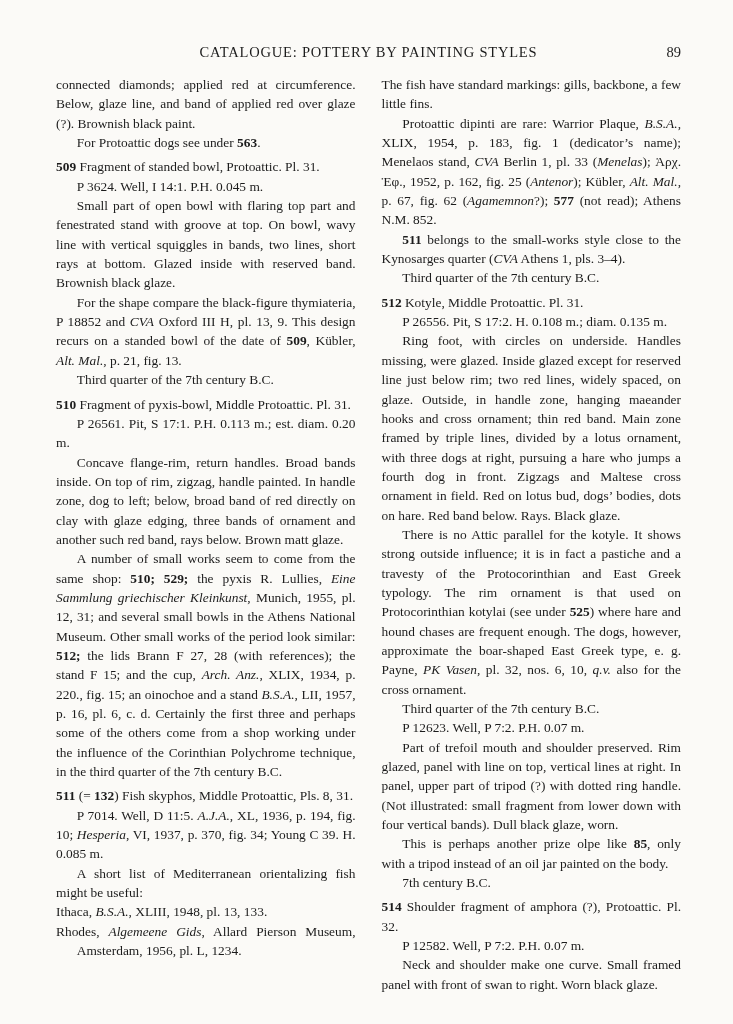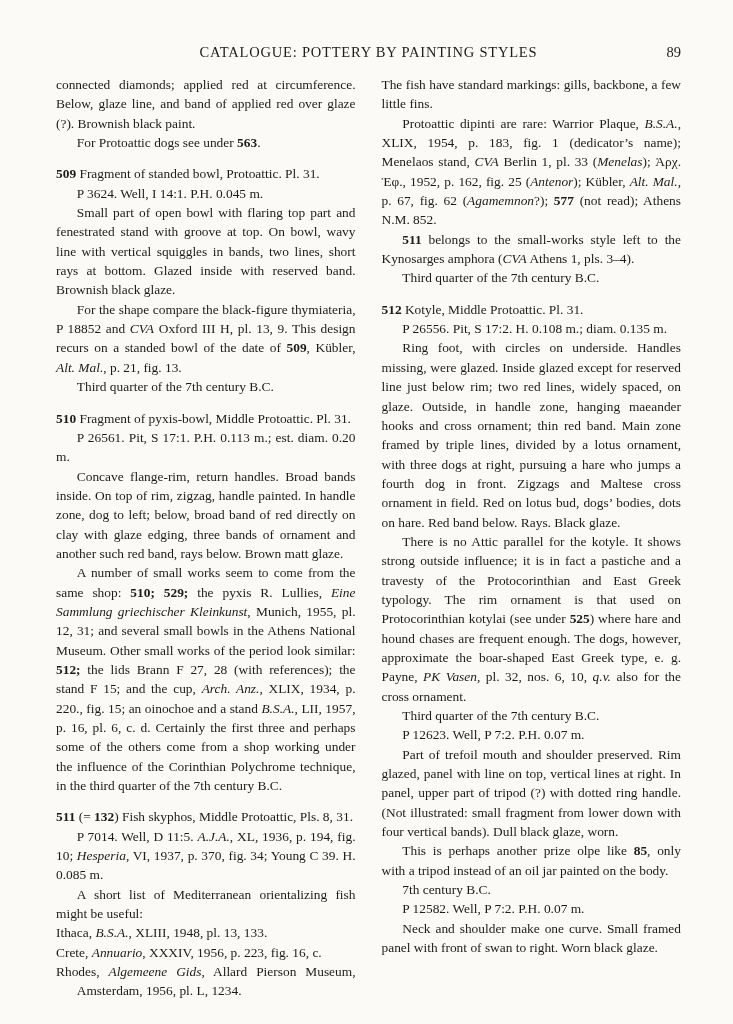--- a/index.html
+++ b/index.html
@@ -36,21 +36,21 @@
     gap: 26px;
   }
   .column {
     flex: 1 1 0;
     text-align: justify;
     font-size: 13.4px;
     line-height: 19.35px;
   }
   p.para { margin: 0; text-indent: 1.55em; }
   p.para.flush { text-indent: 0; }
-  p.para.entry { text-indent: 0; margin-top: 12px; }
+  p.para.entry { text-indent: 0; margin-top: 5px; }
   p.para.hang { padding-left: 1.55em; text-indent: -1.55em; }
   .b { font-weight: bold; }
   .i { font-style: italic; }
 </style>
 </head>
 <body>
 
 <div class="page">
   <header class="page-header">
     <span class="running-title">CATALOGUE: POTTERY BY PAINTING STYLES</span>
@@ -66,34 +66,34 @@
         <p class="para indent"><span>For the shape compare the black-figure thymiateria, P 18852 and </span><span class="i">CVA</span><span> Oxford III H, pl. 13, 9. This design recurs on a standed bowl of the date of </span><span class="b">509</span><span>, Kübler, </span><span class="i">Alt. Mal.</span><span>, p. 21, fig. 13.</span></p>
         <p class="para indent"><span>Third quarter of the 7th century B.C.</span></p>
         <p class="para entry"><span class="b">510</span><span> Fragment of pyxis-bowl, Middle Protoattic. Pl. 31.</span></p>
         <p class="para indent"><span>P 26561. Pit, S 17:1. P.H. 0.113 m.; est. diam. 0.20 m.</span></p>
         <p class="para indent"><span>Concave flange-rim, return handles. Broad bands inside. On top of rim, zigzag, handle painted. In handle zone, dog to left; below, broad band of red directly on clay with glaze edging, three bands of ornament and another such red band, rays below. Brown matt glaze.</span></p>
         <p class="para indent"><span>A number of small works seem to come from the same shop: </span><span class="b">510; 529;</span><span> the pyxis R. Lullies, </span><span class="i">Eine Sammlung griechischer Kleinkunst</span><span>, Munich, 1955, pl. 12, 31; and several small bowls in the Athens National Museum. Other small works of the period look similar: </span><span class="b">512;</span><span> the lids Brann F 27, 28 (with references); the stand F 15; and the cup, </span><span class="i">Arch. Anz.</span><span>, XLIX, 1934, p. 220., fig. 15; an oinochoe and a stand </span><span class="i">B.S.A.</span><span>, LII, 1957, p. 16, pl. 6, c. d. Certainly the first three and perhaps some of the others come from a shop working under the influence of the Corinthian Polychrome technique, in the third quarter of the 7th century B.C.</span></p>
         <p class="para entry"><span class="b">511</span><span> (= </span><span class="b">132</span><span>) Fish skyphos, Middle Protoattic, Pls. 8, 31.</span></p>
         <p class="para indent"><span>P 7014. Well, D 11:5. </span><span class="i">A.J.A.</span><span>, XL, 1936, p. 194, fig. 10; </span><span class="i">Hesperia</span><span>, VI, 1937, p. 370, fig. 34; Young C 39. H. 0.085 m.</span></p>
         <p class="para indent"><span>A short list of Mediterranean orientalizing fish might be useful:</span></p>
         <p class="para hang"><span>Ithaca, </span><span class="i">B.S.A.</span><span>, XLIII, 1948, pl. 13, 133.</span></p>
-        <p class="para hang"><span>Crete, </span><span class="i">Annuario</span><span>, XXXIV, 1956, p. 223, fig. 16, c.</span></p>
         <p class="para hang"><span>Rhodes, </span><span class="i">Algemeene Gids</span><span>, Allard Pierson Museum, Amsterdam, 1956, pl. L, 1234.</span></p>
       </section>
     <section class="column" id="col-right">
         <p class="para flush"><span>The fish have standard markings: gills, backbone, a few little fins.</span></p>
         <p class="para indent"><span>Protoattic dipinti are rare: Warrior Plaque, </span><span class="i">B.S.A.</span><span>, XLIX, 1954, p. 183, fig. 1 (dedicator’s name); Menelaos stand, </span><span class="i">CVA</span><span> Berlin 1, pl. 33 (</span><span class="i">Menelas</span><span>); Ἀρχ. Ἐφ., 1952, p. 162, fig. 25 (</span><span class="i">Antenor</span><span>); Kübler, </span><span class="i">Alt. Mal.</span><span>, p. 67, fig. 62 (</span><span class="i">Agamemnon</span><span>?); </span><span class="b">577</span><span> (not read); Athens N.M. 852.</span></p>
-        <p class="para indent"><span class="b">511</span><span> belongs to the small-works style left to the Kynosarges amphora (</span><span class="i">CVA</span><span> Athens 1, pls. 3–4).</span></p>
+        <p class="para indent"><span class="b">511</span><span> belongs to the small-works style close to the Kynosarges quarter (</span><span class="i">CVA</span><span> Athens 1, pls. 3–4).</span></p>
         <p class="para indent"><span>Third quarter of the 7th century B.C.</span></p>
         <p class="para entry"><span class="b">512</span><span> Kotyle, Middle Protoattic. Pl. 31.</span></p>
         <p class="para indent"><span>P 26556. Pit, S 17:2. H. 0.108 m.; diam. 0.135 m.</span></p>
         <p class="para indent"><span>Ring foot, with circles on underside. Handles missing, were glazed. Inside glazed except for reserved line just below rim; two red lines, widely spaced, on glaze. Outside, in handle zone, hanging maeander hooks and cross ornament; thin red band. Main zone framed by triple lines, divided by a lotus ornament, with three dogs at right, pursuing a hare who jumps a fourth dog in front. Zigzags and Maltese cross ornament in field. Red on lotus bud, dogs’ bodies, dots on hare. Red band below. Rays. Black glaze.</span></p>
         <p class="para indent"><span>There is no Attic parallel for the kotyle. It shows strong outside influence; it is in fact a pastiche and a travesty of the Protocorinthian and East Greek typology. The rim ornament is that used on Protocorinthian kotylai (see under </span><span class="b">525</span><span>) where hare and hound chases are frequent enough. The dogs, however, approximate the boar-shaped East Greek type, e. g. Payne, </span><span class="i">PK Vasen</span><span>, pl. 32, nos. 6, 10, </span><span class="i">q.v.</span><span> also for the cross ornament.</span></p>
         <p class="para indent"><span>Third quarter of the 7th century B.C.</span></p>
         <p class="para indent"><span>P 12623. Well, P 7:2. P.H. 0.07 m.</span></p>
         <p class="para indent"><span>Part of trefoil mouth and shoulder preserved. Rim glazed, panel with line on top, vertical lines at right. In panel, upper part of tripod (?) with dotted ring handle. (Not illustrated: small fragment from lower down with four vertical bands). Dull black glaze, worn.</span></p>
         <p class="para indent"><span>This is perhaps another prize olpe like </span><span class="b">85</span><span>, only with a tripod instead of an oil jar painted on the body.</span></p>
         <p class="para indent"><span>7th century B.C.</span></p>
+        <p class="para entry"><span class="b">514</span><span> Shoulder fragment of amphora (?), Protoattic. Pl. 32.</span></p>
         <p class="para indent"><span>P 12582. Well, P 7:2. P.H. 0.07 m.</span></p>
         <p class="para indent"><span>Neck and shoulder make one curve. Small framed panel with front of swan to right. Worn black glaze.</span></p>
       </section>
   </main>
 </div>
 
 </body></html>

